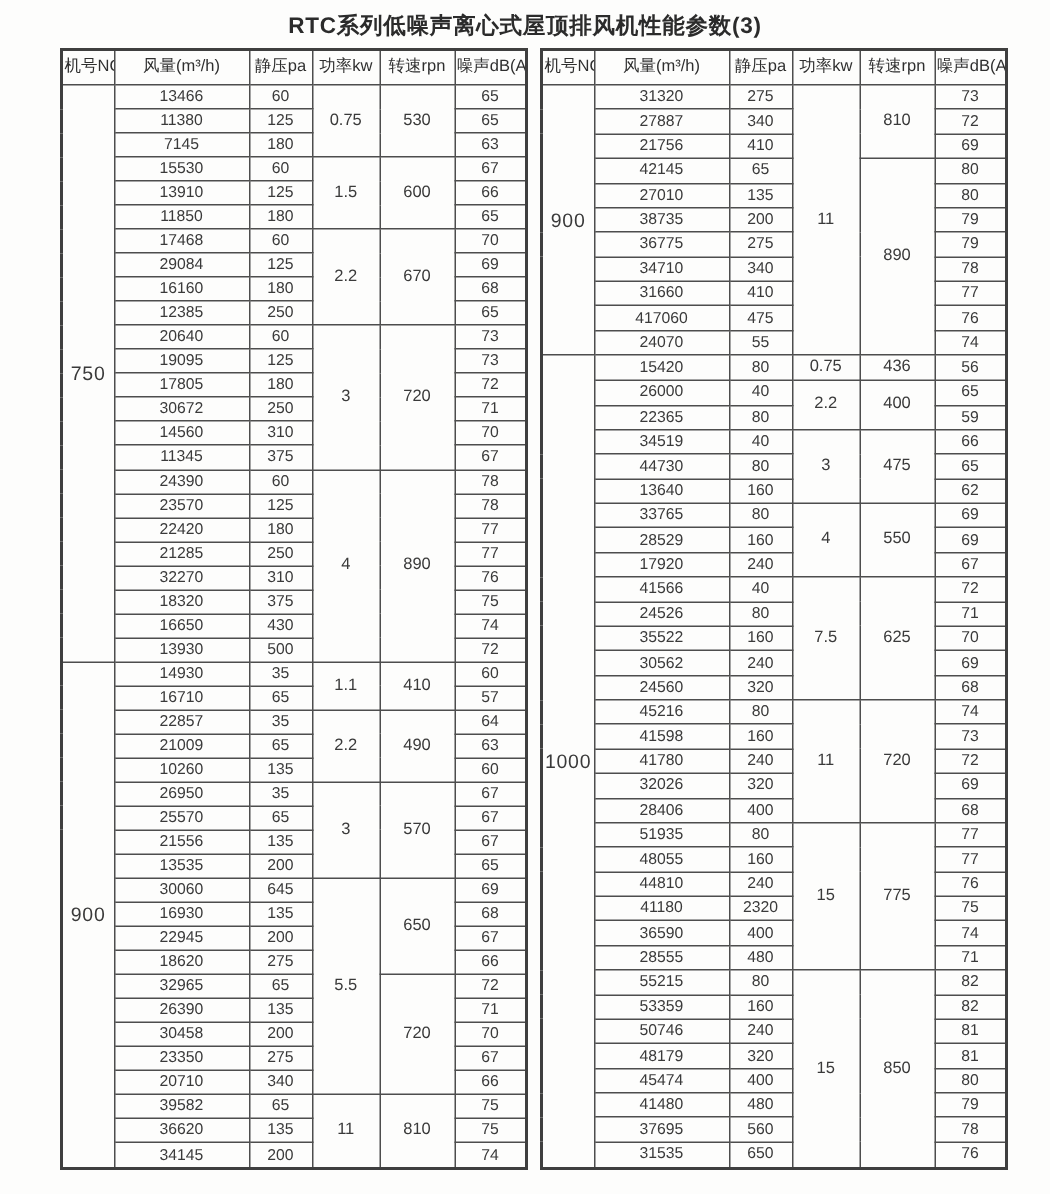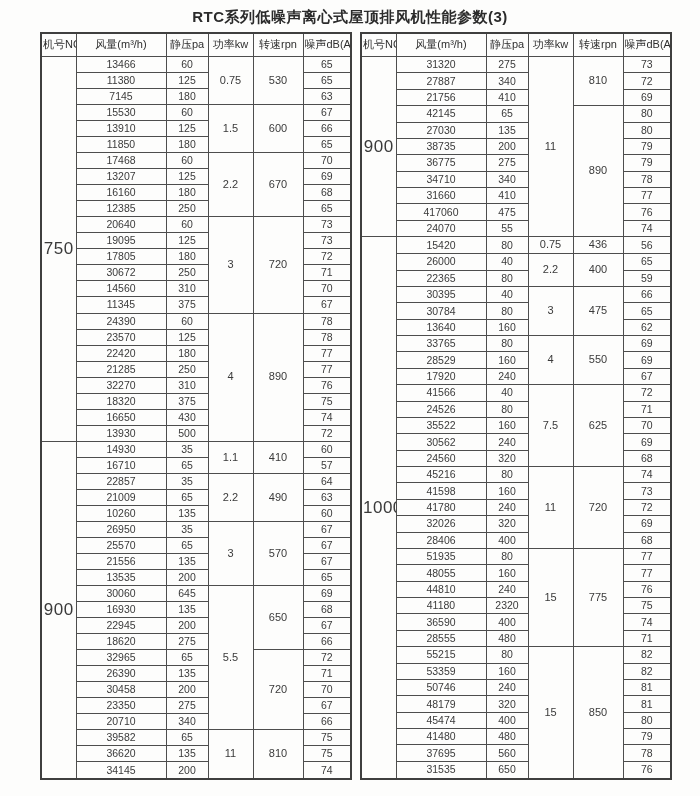--- a/index.html
+++ b/index.html
@@ -48,21 +48,21 @@
     overflow: hidden;
     white-space: nowrap;
   }
   table.spec-table th {
     height: 22px;
     font-size: 11px;
     font-weight: normal;
     color: #2f2f2f;
   }
   table.spec-table td.model-cell {
-    font-size: 17px;
+    font-size: 13px;
     letter-spacing: 0.5px;
     text-align: center;
   }
   table.spec-table td.power-cell,
   table.spec-table td.speed-cell {
     font-size: 11px;
   }
 </style>
 </head>
 <body>
@@ -126,21 +126,21 @@
             <td class="noise-cell">65</td>
           </tr>
           <tr>
             <td class="flow-cell">17468</td>
             <td class="pressure-cell">60</td>
             <td class="power-cell" rowspan="4">2.2</td>
             <td class="speed-cell" rowspan="4">670</td>
             <td class="noise-cell">70</td>
           </tr>
           <tr>
-            <td class="flow-cell">13207</td>
+            <td class="flow-cell">29084</td>
             <td class="pressure-cell">125</td>
             <td class="noise-cell">69</td>
           </tr>
           <tr>
             <td class="flow-cell">16160</td>
             <td class="pressure-cell">180</td>
             <td class="noise-cell">68</td>
           </tr>
           <tr>
             <td class="flow-cell">12385</td>
@@ -378,21 +378,21 @@
             <td class="pressure-cell">410</td>
             <td class="noise-cell">69</td>
           </tr>
           <tr>
             <td class="flow-cell">42145</td>
             <td class="pressure-cell">65</td>
             <td class="speed-cell" rowspan="8">890</td>
             <td class="noise-cell">80</td>
           </tr>
           <tr>
-            <td class="flow-cell">27030</td>
+            <td class="flow-cell">27010</td>
             <td class="pressure-cell">135</td>
             <td class="noise-cell">80</td>
           </tr>
           <tr>
             <td class="flow-cell">38735</td>
             <td class="pressure-cell">200</td>
             <td class="noise-cell">79</td>
           </tr>
           <tr>
             <td class="flow-cell">36775</td>
@@ -433,28 +433,28 @@
             <td class="power-cell" rowspan="2">2.2</td>
             <td class="speed-cell" rowspan="2">400</td>
             <td class="noise-cell">65</td>
           </tr>
           <tr>
             <td class="flow-cell">22365</td>
             <td class="pressure-cell">80</td>
             <td class="noise-cell">59</td>
           </tr>
           <tr>
-            <td class="flow-cell">30395</td>
+            <td class="flow-cell">34519</td>
             <td class="pressure-cell">40</td>
             <td class="power-cell" rowspan="3">3</td>
             <td class="speed-cell" rowspan="3">475</td>
             <td class="noise-cell">66</td>
           </tr>
           <tr>
-            <td class="flow-cell">30784</td>
+            <td class="flow-cell">44730</td>
             <td class="pressure-cell">80</td>
             <td class="noise-cell">65</td>
           </tr>
           <tr>
             <td class="flow-cell">13640</td>
             <td class="pressure-cell">160</td>
             <td class="noise-cell">62</td>
           </tr>
           <tr>
             <td class="flow-cell">33765</td>

